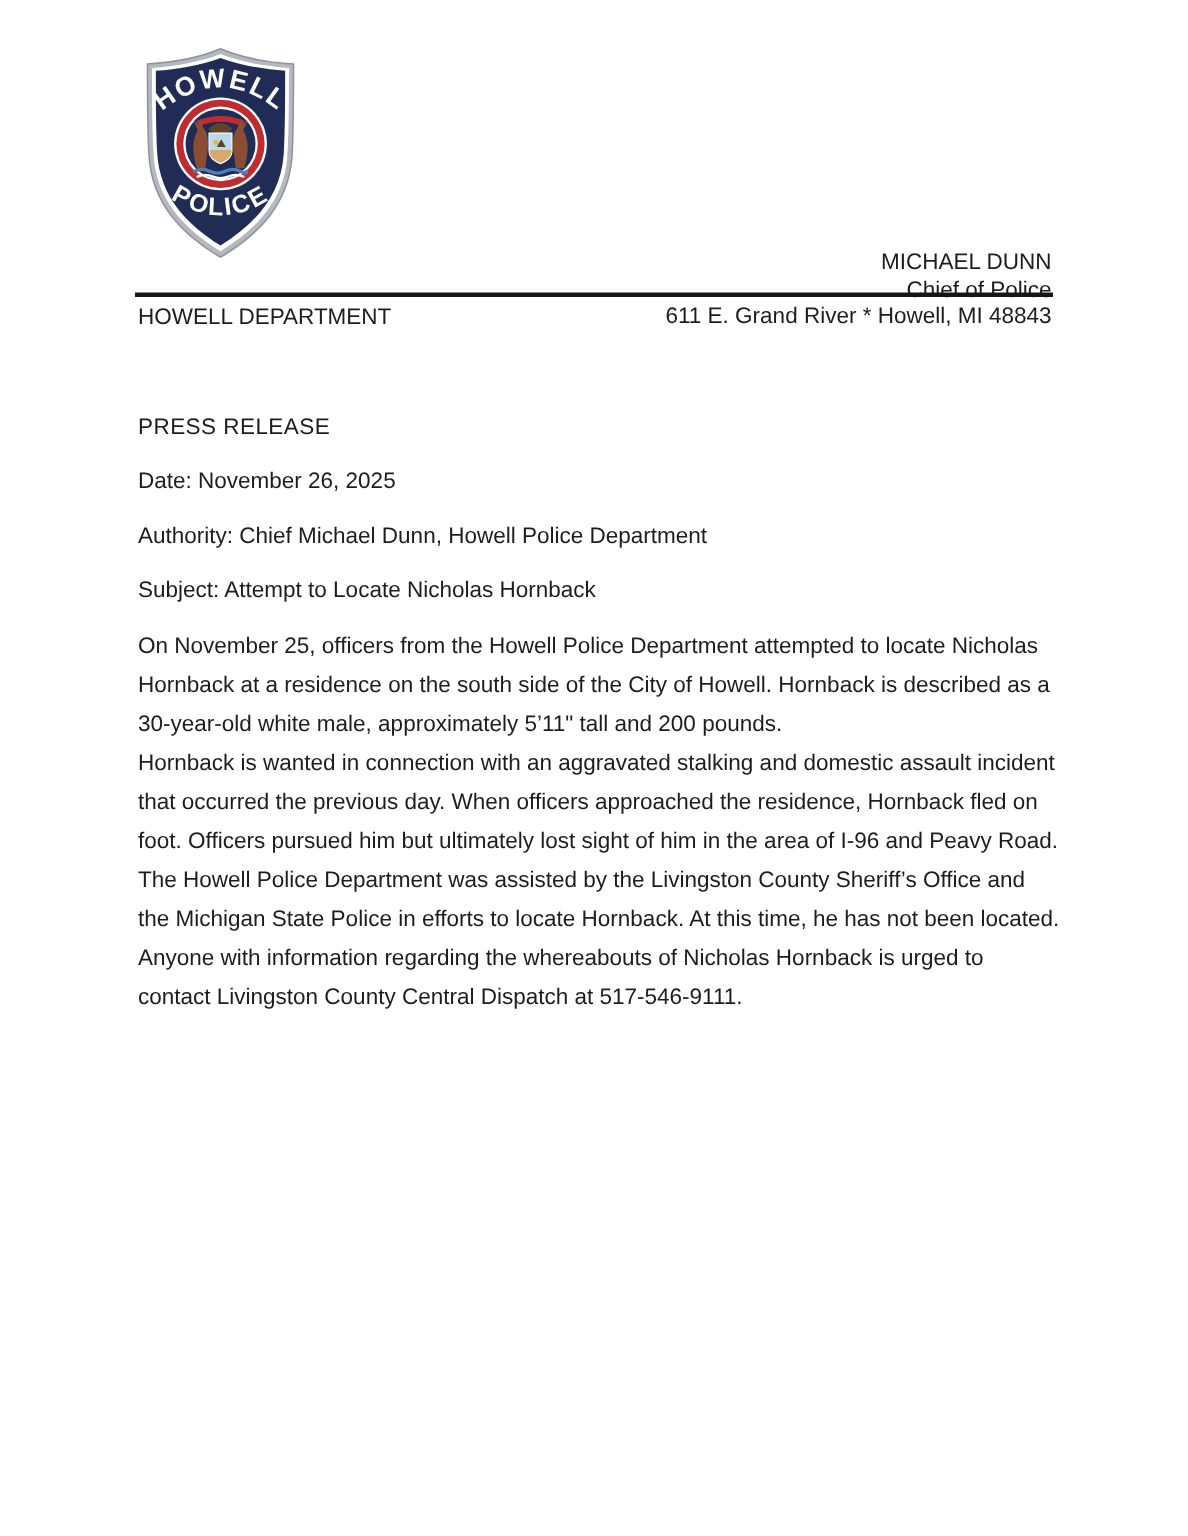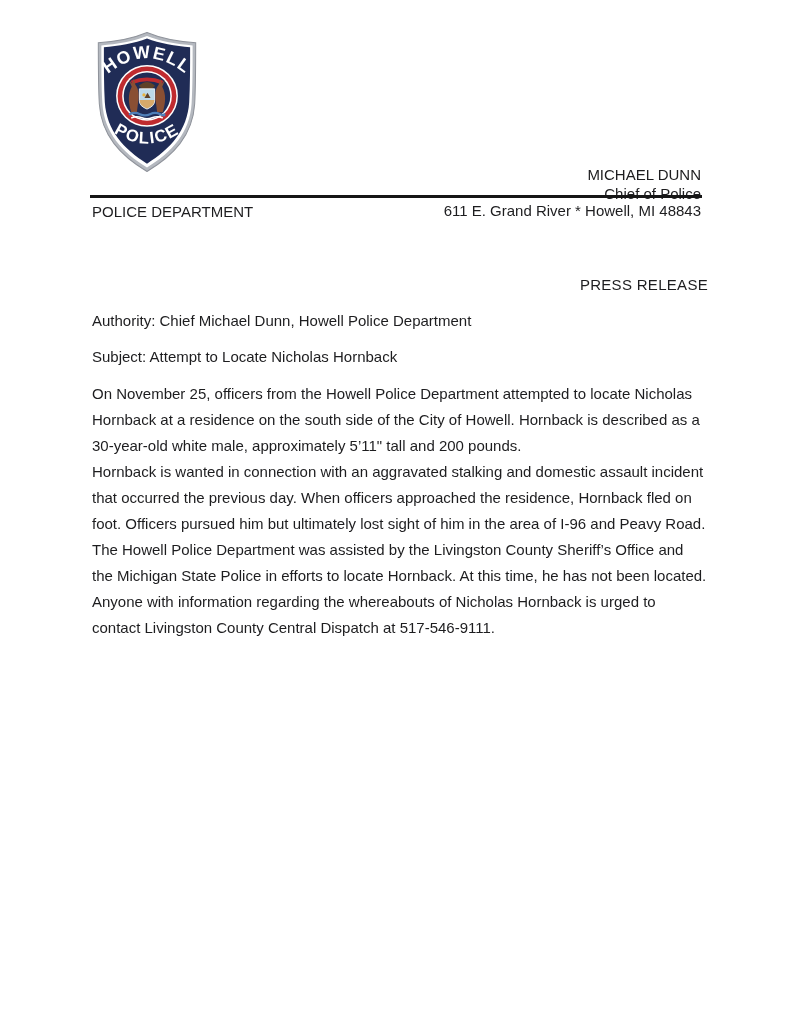--- a/index.html
+++ b/index.html
@@ -56,21 +56,21 @@
   }
   .doc {
     position: absolute;
     top: 272px;
     left: 92px;
     width: 616px;
     font-size: 15px;
     line-height: 26px;
   }
   .doc-title {
-    text-align: right;
+    text-align: left;
     letter-spacing: 0.3px;
     margin-bottom: 10px;
   }
   .meta-line { margin-bottom: 11px; }
   .meta-line.last { margin-bottom: 10px; }
   .body-para { margin-bottom: 0; }
 </style>
 </head>
 <body>
 
@@ -123,28 +123,29 @@
     </text>
   </svg>
 
   <div class="chief-block">
     <div>MICHAEL DUNN</div>
     <div>Chief of Police</div>
   </div>
 
   <div class="rule"></div>
 
-  <div class="dept">POLICE DEPARTMENT</div>
+  <div class="dept">HOWELL DEPARTMENT</div>
 
   <div class="addr-block">
     <div>611 E. Grand River * Howell, MI 48843</div>
   </div>
 
   <div class="doc">
     <div class="doc-title">PRESS RELEASE</div>
+    <div class="meta-line">Date: November 26, 2025</div>
     <div class="meta-line last">Authority: Chief Michael Dunn, Howell Police Department</div>
     <div class="meta-line">Subject: Attempt to Locate Nicholas Hornback</div>
     <p class="body-para">On November 25, officers from the Howell Police Department attempted to locate Nicholas Hornback at a residence on the south side of the City of Howell. Hornback is described as a 30-year-old white male, approximately 5’11" tall and 200 pounds.</p>
     <p class="body-para">Hornback is wanted in connection with an aggravated stalking and domestic assault incident that occurred the previous day. When officers approached the residence, Hornback fled on foot. Officers pursued him but ultimately lost sight of him in the area of I-96 and Peavy Road.</p>
     <p class="body-para">The Howell Police Department was assisted by the Livingston County Sheriff’s Office and the Michigan State Police in efforts to locate Hornback. At this time, he has not been located.</p>
     <p class="body-para">Anyone with information regarding the whereabouts of Nicholas Hornback is urged to contact Livingston County Central Dispatch at 517-546-9111.</p>
   </div>
 
 </div>
 

